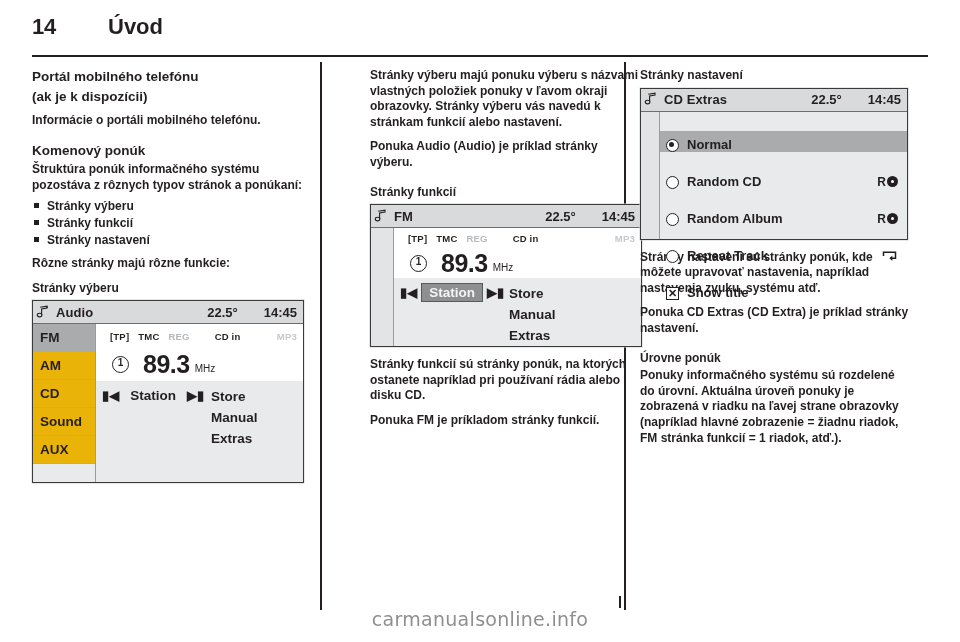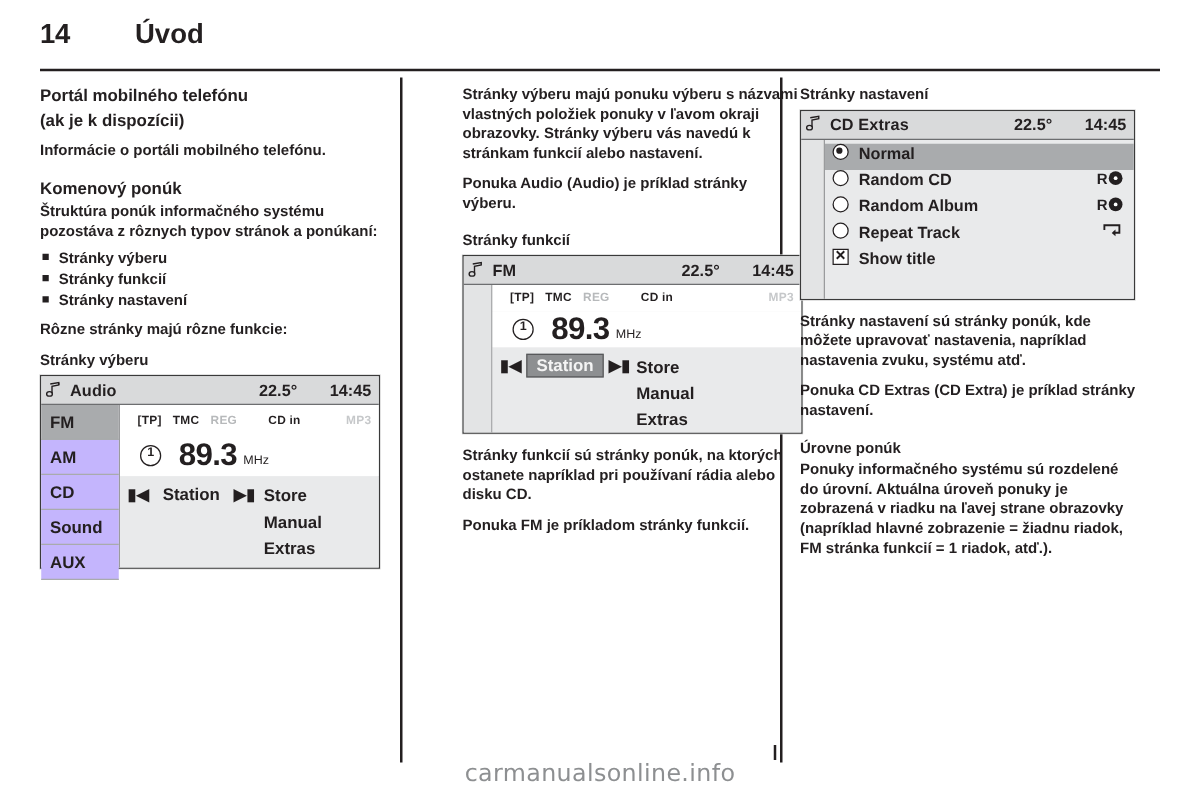--- a/index.html
+++ b/index.html
@@ -92,21 +92,21 @@
     width:62px;flex:0 0 auto;
     border-right:1.5px solid #9a9b9d;
     background:#e3e4e5;
     display:flex;flex-direction:column;
   }
   .sc-menu .mi{
     height:28px;line-height:28px;
     border-bottom:1px solid #a9abad;
     font-size:13.5px;font-weight:bold;color:#231f20;
     padding-left:7px;box-sizing:border-box;
-    background:#c4b5fd;
+    background:#eab308;
   }
   .sc-menu .mi.sel{background:#a9abad;}
   .sc-menu .mi.blank{border-bottom:none;background:#e9eaeb;}
 
   .sc-main{flex:1 1 auto;display:flex;flex-direction:column;position:relative;}
 
   .sc-flags{
     display:flex;align-items:center;
     height:24px;background:#ffffff;
     padding-left:14px;box-sizing:border-box;
@@ -143,23 +143,23 @@
   .sc-acts{
     flex:1 1 auto;display:flex;flex-direction:column;padding-top:3px;
   }
   .sc-acts .a{
     font-size:13.5px;font-weight:bold;color:#231f20;line-height:21px;
   }
 
   
   .sc-list{flex:1 1 auto;background:#e9eaeb;padding-top:3px;}
   .sc-row{
-    display:flex;align-items:flex-start;height:21px;
+    display:flex;align-items:flex-end;height:21px;
     padding:0 9px 0 6px;box-sizing:border-box;
-    font-size:13px;font-weight:bold;color:#231f20;
+    font-size:13px;font-weight:bold;color:#231f20;margin-top:16px;
   }
   .sc-row.sel{background:#a9abad;}
   .radio{
     width:13px;height:13px;border:1.8px solid #231f20;border-radius:50%;
     margin-right:8px;flex:0 0 auto;position:relative;box-sizing:border-box;background:#fff;
   }
   .radio.on:after{
     content:"";position:absolute;left:2px;top:2px;width:5px;height:5px;
     border-radius:50%;background:#231f20;
   }
@@ -214,21 +214,21 @@
     <h2 class="sec">Komenový ponúk</h2>
     <p class="body tight">Štruktúra ponúk informačného systému pozostáva z rôznych typov stránok a ponúkaní:</p>
     <ul class="bullets">
       <li><span class="bul"></span><span>Stránky výberu</span></li>
       <li><span class="bul"></span><span>Stránky funkcií</span></li>
       <li><span class="bul"></span><span>Stránky nastavení</span></li>
     </ul>
     <p class="body">Rôzne stránky majú rôzne funkcie:</p>
     <h3 class="sub">Stránky výberu</h3>
 
-    <div class="screen" style="width:272px;height:155px;">
+    <div class="screen" style="width:272px;height:183px;">
       <div class="sc-title">
         <span class="sc-note">
           <svg width="15" height="15" viewBox="0 0 15 15">
             <path d="M5.2 2.2 L12 1.1 L12 3.0 L6.6 4.0 L6.6 9.6" fill="none" stroke="#231f20" stroke-width="1.1"></path>
             <ellipse cx="4.6" cy="10.1" rx="2.3" ry="1.8" fill="none" stroke="#231f20" stroke-width="1.1"></ellipse>
             <path d="M12 1.1 L12 3.0" fill="none" stroke="#231f20" stroke-width="1.1"></path>
           </svg>
         </span>
         <span class="ttl">Audio</span>
         <span class="right">

